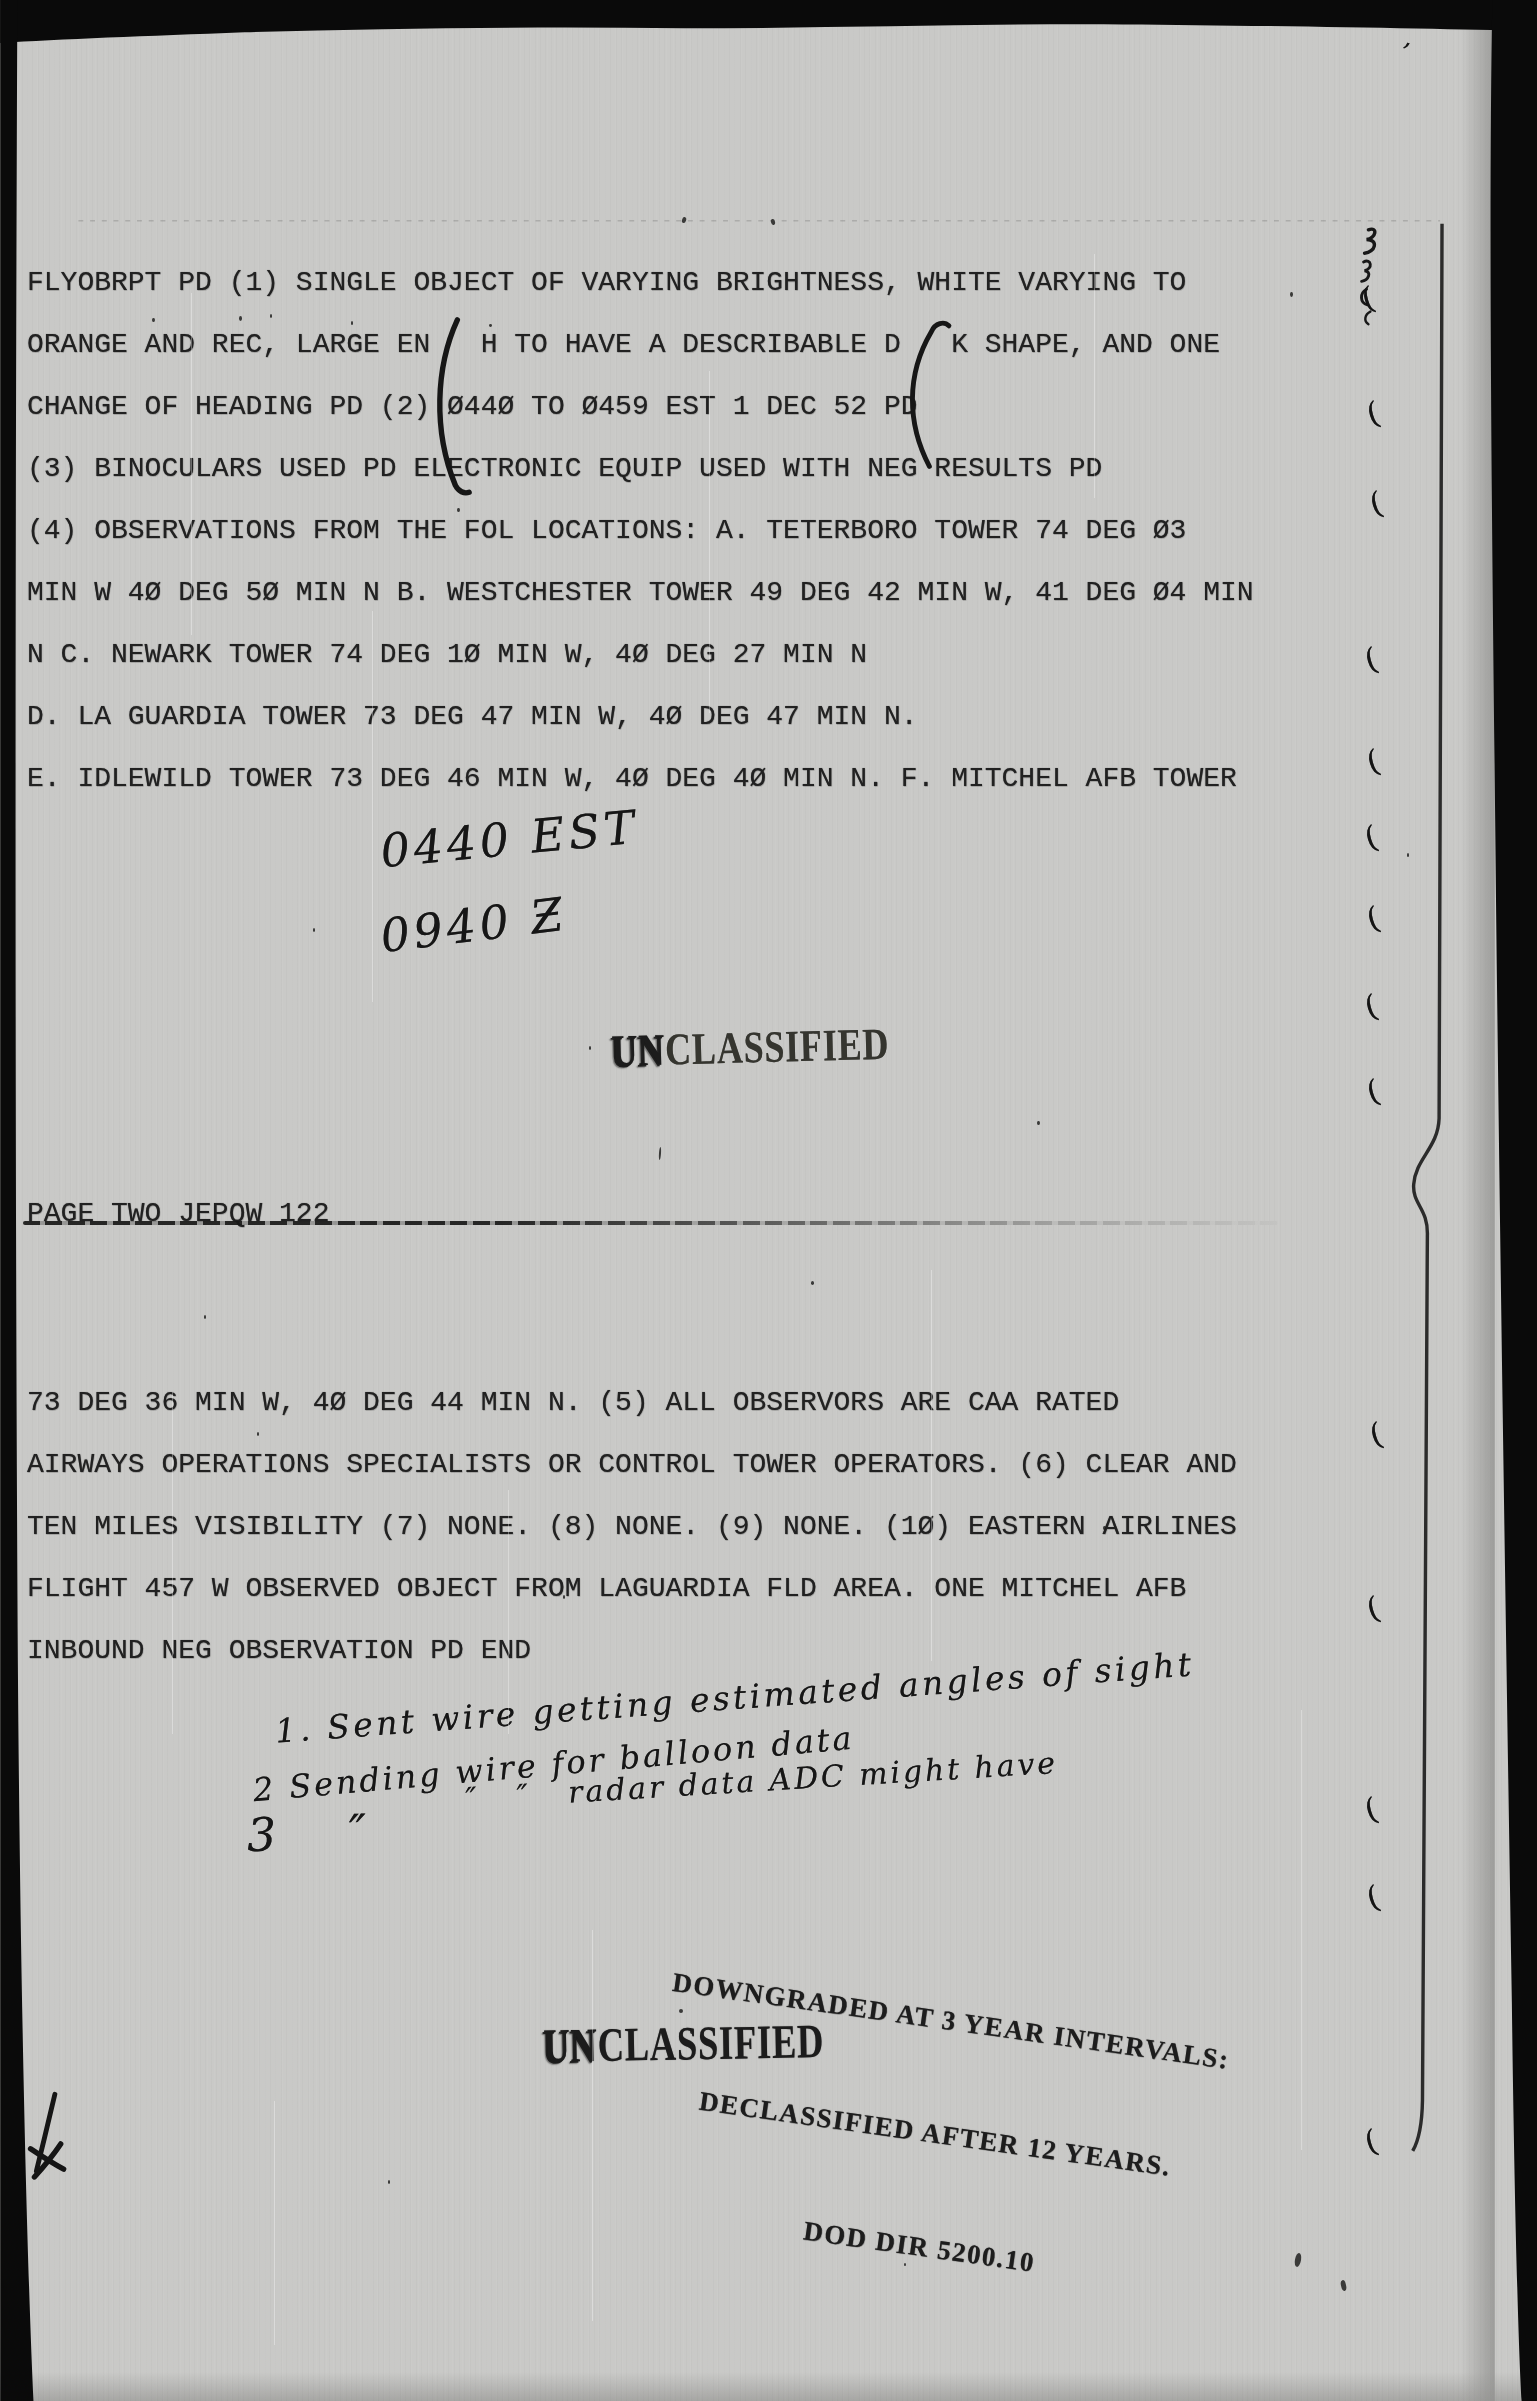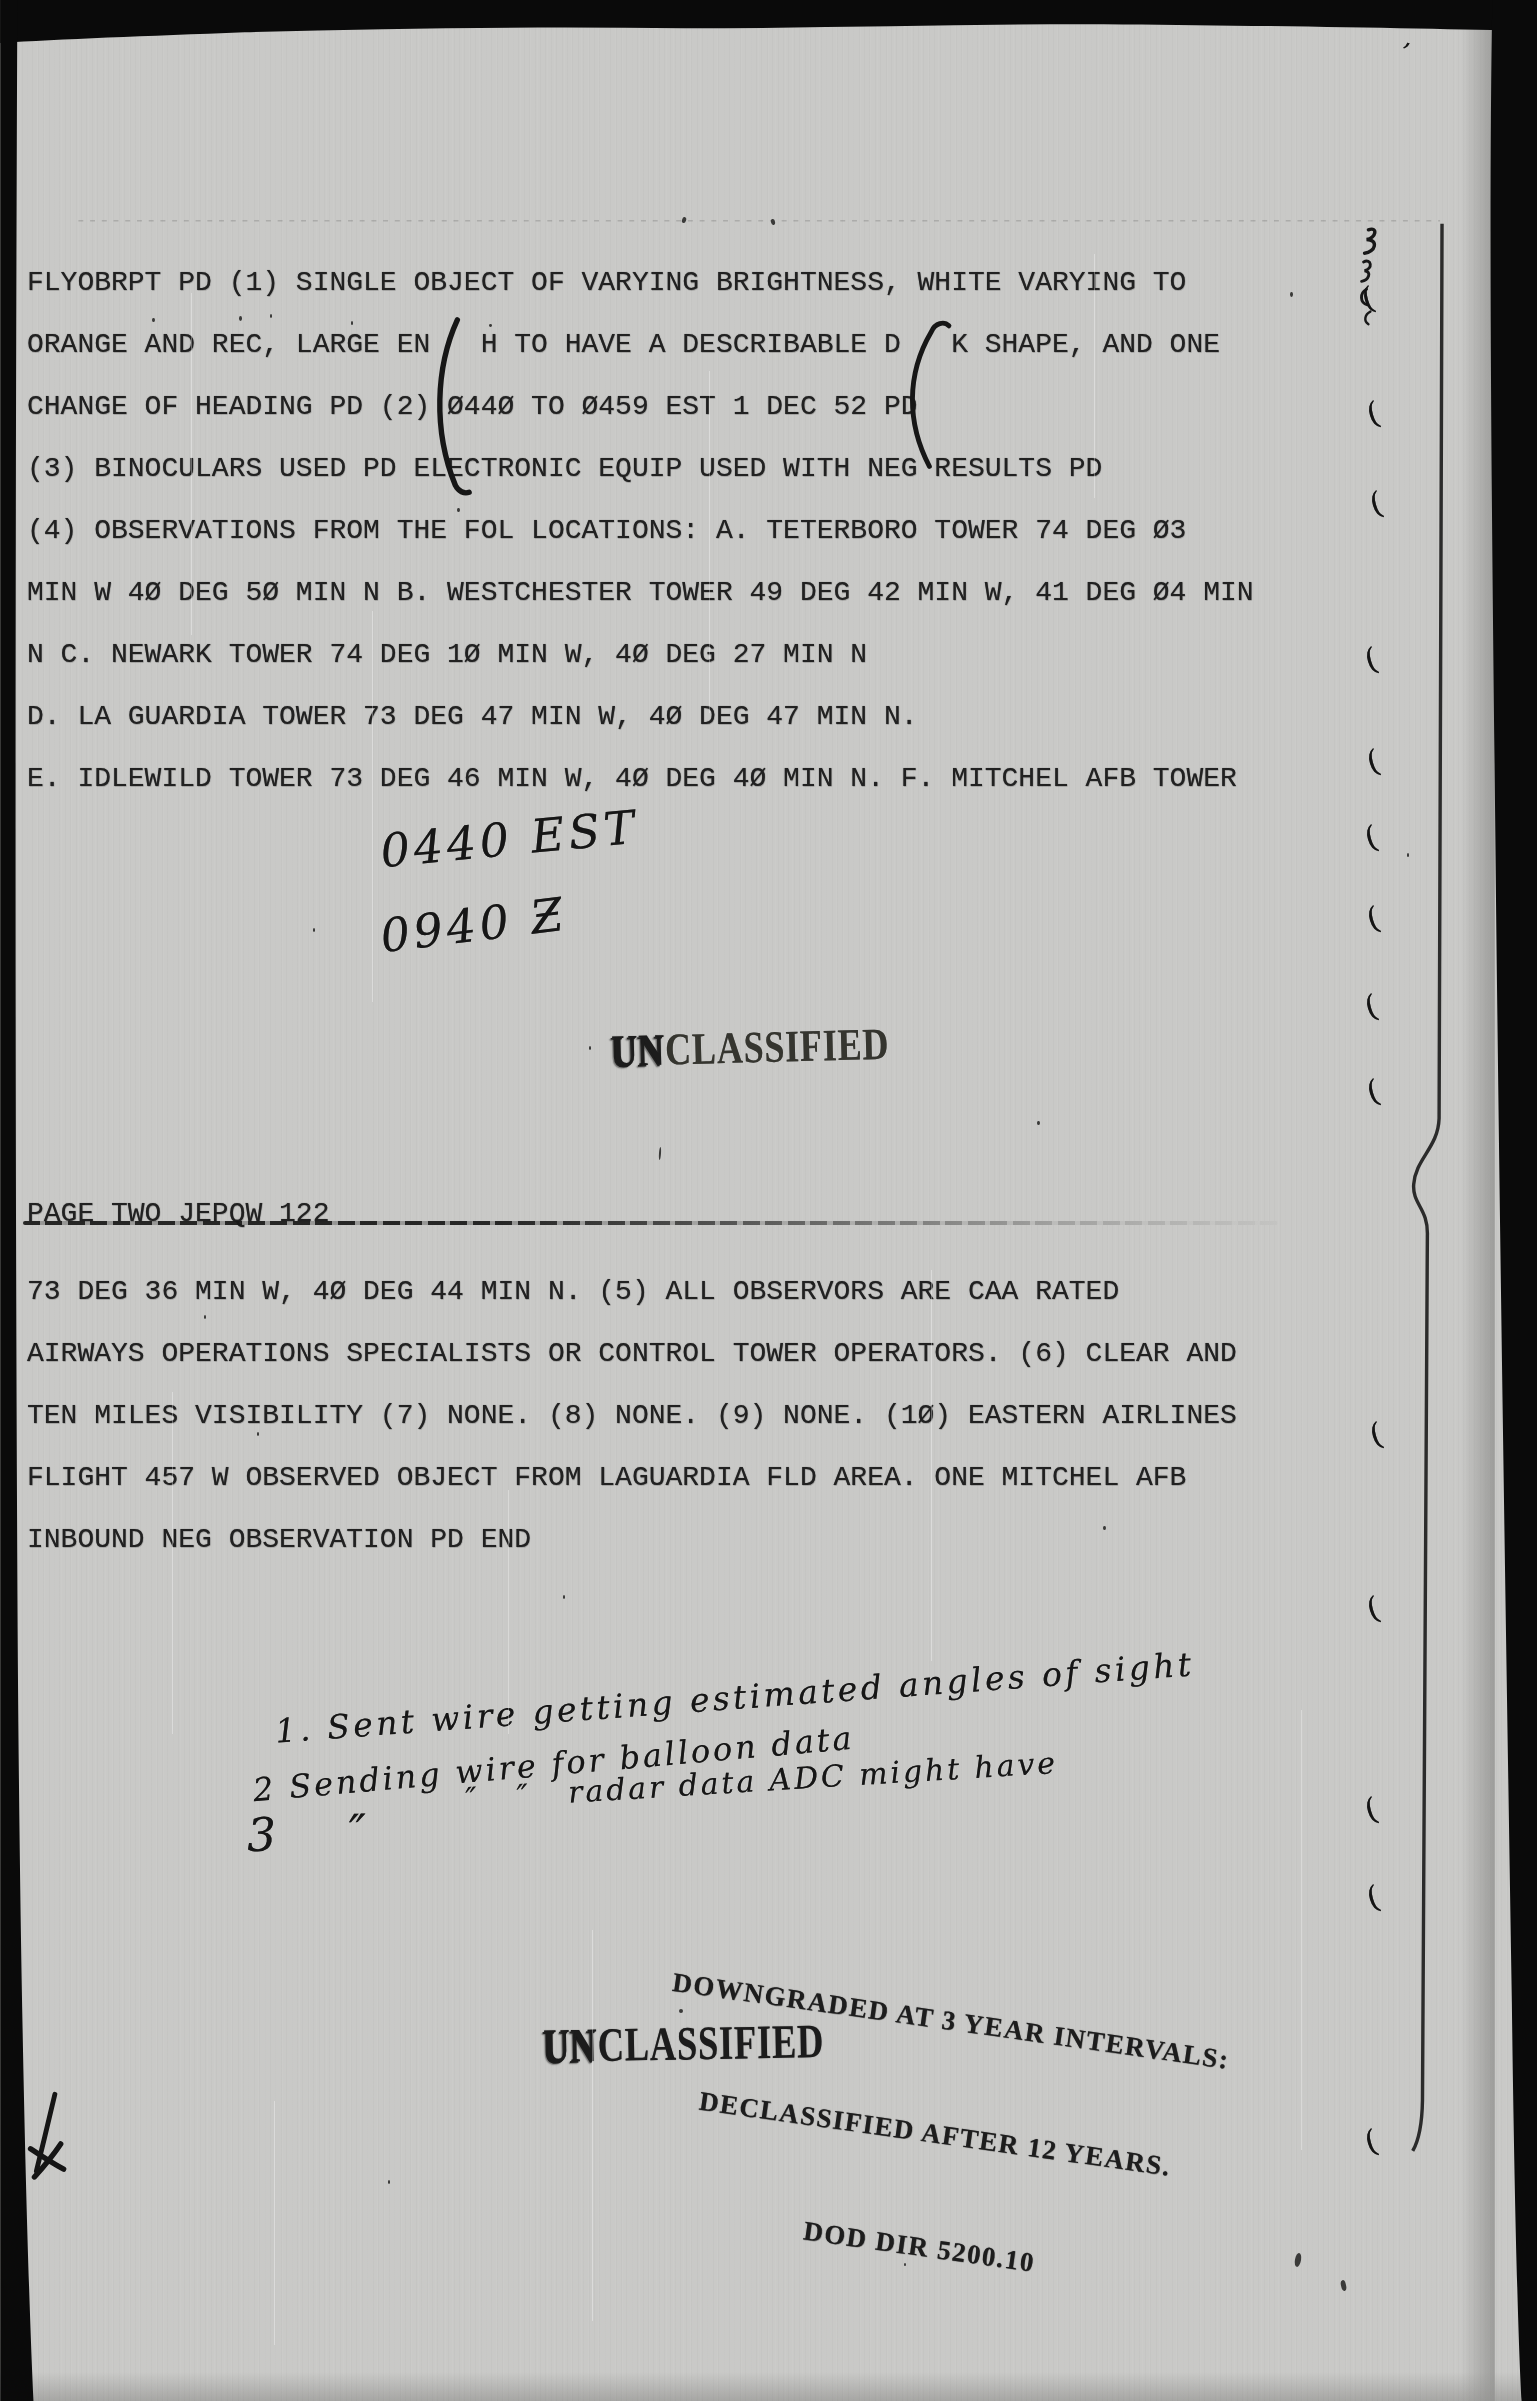--- a/index.html
+++ b/index.html
@@ -89,21 +89,21 @@
   <div class="hand" style="left:380px; top:812px; font-size:46px; letter-spacing:3.9px; transform:rotate(-5.5deg);">0440 EST</div>
   <div class="hand" style="left:380px; top:898px; font-size:46px; letter-spacing:3.9px; transform:rotate(-7deg);">0940 Ƶ</div>
 
   <div class="stamp" style="left:611px; top:1029px; font-size:45px; letter-spacing:1px; transform:rotate(-1.5deg) scaleX(0.8); transform-origin:left top;"><span class="heavy">UN</span><span class="faded">CLASSIFIED</span></div>
 
   <div class="typed" style="top:1197px;">
     <div class="typed-line" style="height:34px; line-height:34px;">PAGE TWO JEPQW 122</div>
   </div>
   <div class="underline-smudge"></div>
 
-  <div class="typed block2" style="top:1261px;">
+  <div class="typed block2" style="top:1372px;">
     <div class="typed-line">73 DEG 36 MIN W, 4Ø DEG 44 MIN N. (5) ALL OBSERVORS ARE CAA RATED</div>
     <div class="typed-line">AIRWAYS OPERATIONS SPECIALISTS OR CONTROL TOWER OPERATORS. (6) CLEAR AND</div>
     <div class="typed-line">TEN MILES VISIBILITY (7) NONE. (8) NONE. (9) NONE. (1Ø) EASTERN AIRLINES</div>
     <div class="typed-line">FLIGHT 457 W OBSERVED OBJECT FROM LAGUARDIA FLD AREA. ONE MITCHEL AFB</div>
     <div class="typed-line">INBOUND NEG OBSERVATION PD END</div>
   </div>
 
   <div class="hand" style="left:274px; top:1678px; font-size:33px; letter-spacing:3.4px; transform:rotate(-4.2deg);">1. Sent wire getting estimated angles of sight</div>
   <div class="hand" style="left:252px; top:1745px; font-size:32px; letter-spacing:2.9px; transform:rotate(-5deg);">2 Sending wire for balloon data</div>
   <div class="hand" style="left:465px; top:1763px; font-size:30px; letter-spacing:2.9px; transform:rotate(-3.5deg);">″   ″   radar data ADC might have</div>

